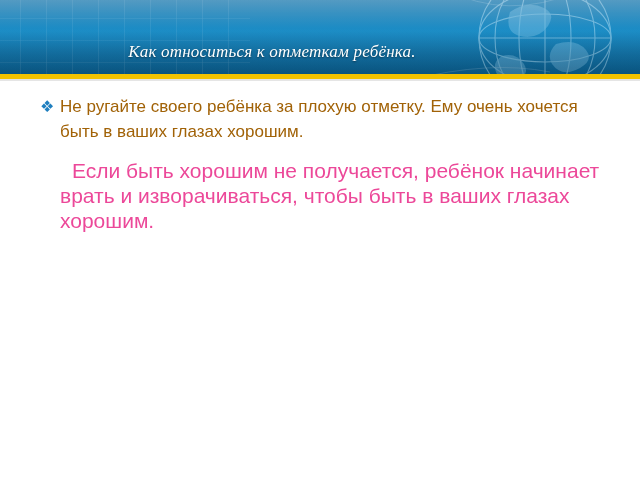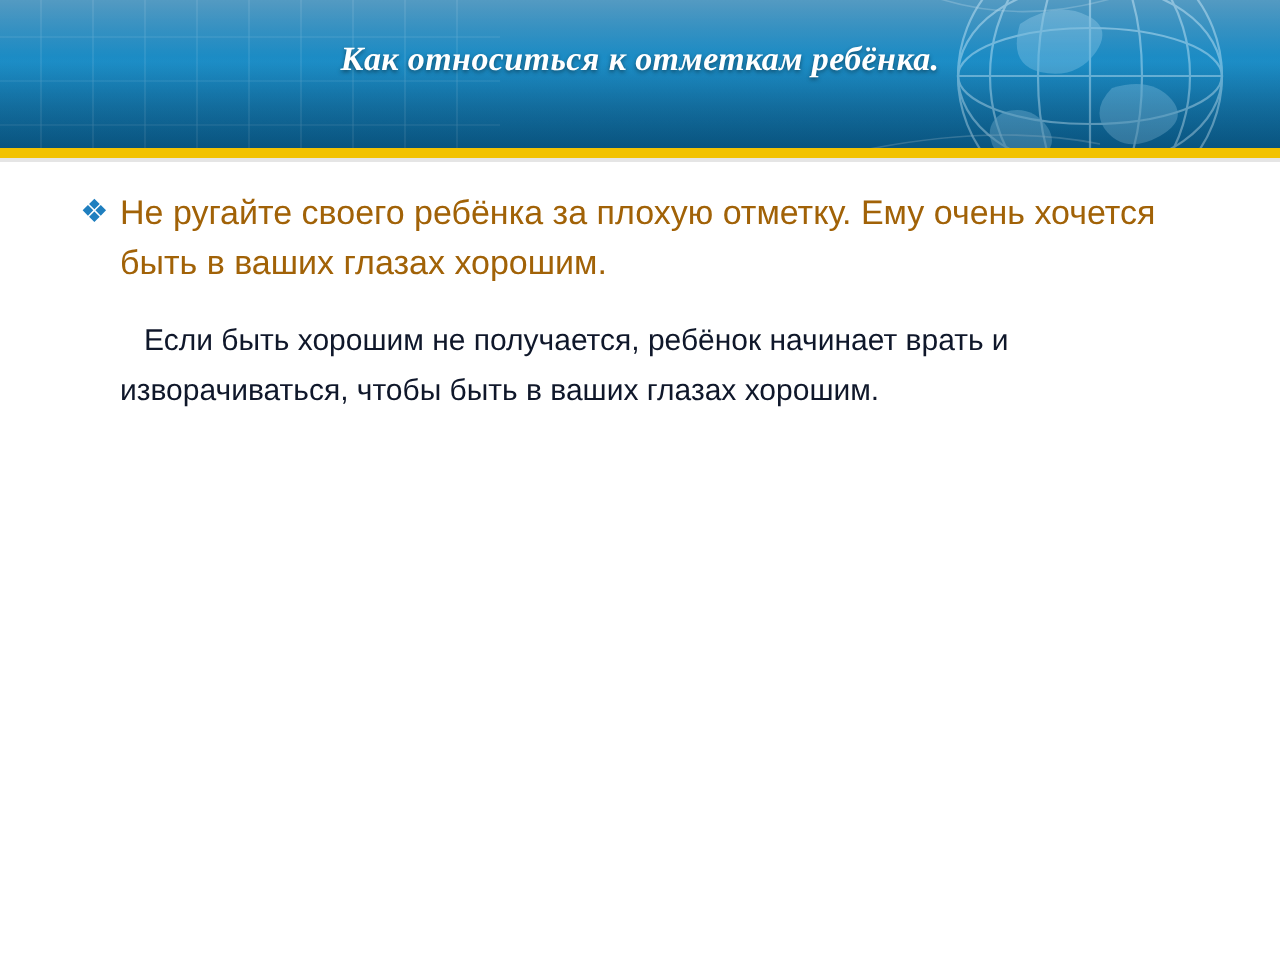--- a/index.html
+++ b/index.html
@@ -69,27 +69,27 @@
     position: absolute;
     top: 79px;
     left: 0;
     width: 640px;
     height: 2px;
     background: rgba(0,0,0,0.10);
   }
 
   .slide-title {
     position: absolute;
-    top: 20px;
+    top: 42px;
     left: 0;
-    width: 640px;
+    width: 544px;
     text-align: center;
     color: #ffffff;
     font-family: "Liberation Serif", serif;
-    font-weight: bold;
+    font-weight: normal;
     font-style: italic;
     font-size: 17px;
     letter-spacing: 0.2px;
     text-shadow: 0 1px 2px rgba(0,0,0,0.45);
   }
 
   
   .body-area {
     position: absolute;
     top: 88px;
@@ -119,22 +119,22 @@
   }
   .bullet-text {
     flex: 1 1 auto;
     color: #a16207;
     font-size: 17px;
     line-height: 25px;
   }
   .para-second {
     margin-top: 14px;
     margin-left: 20px;
-    color: #0f172a;
-    font-size: 15px;
+    color: #ec4899;
+    font-size: 21px;
     line-height: 25px;
     text-indent: 12px;
   }
 </style>
 </head>
 <body>
 
 <div id="slide">
 
   <div class="header-band">

